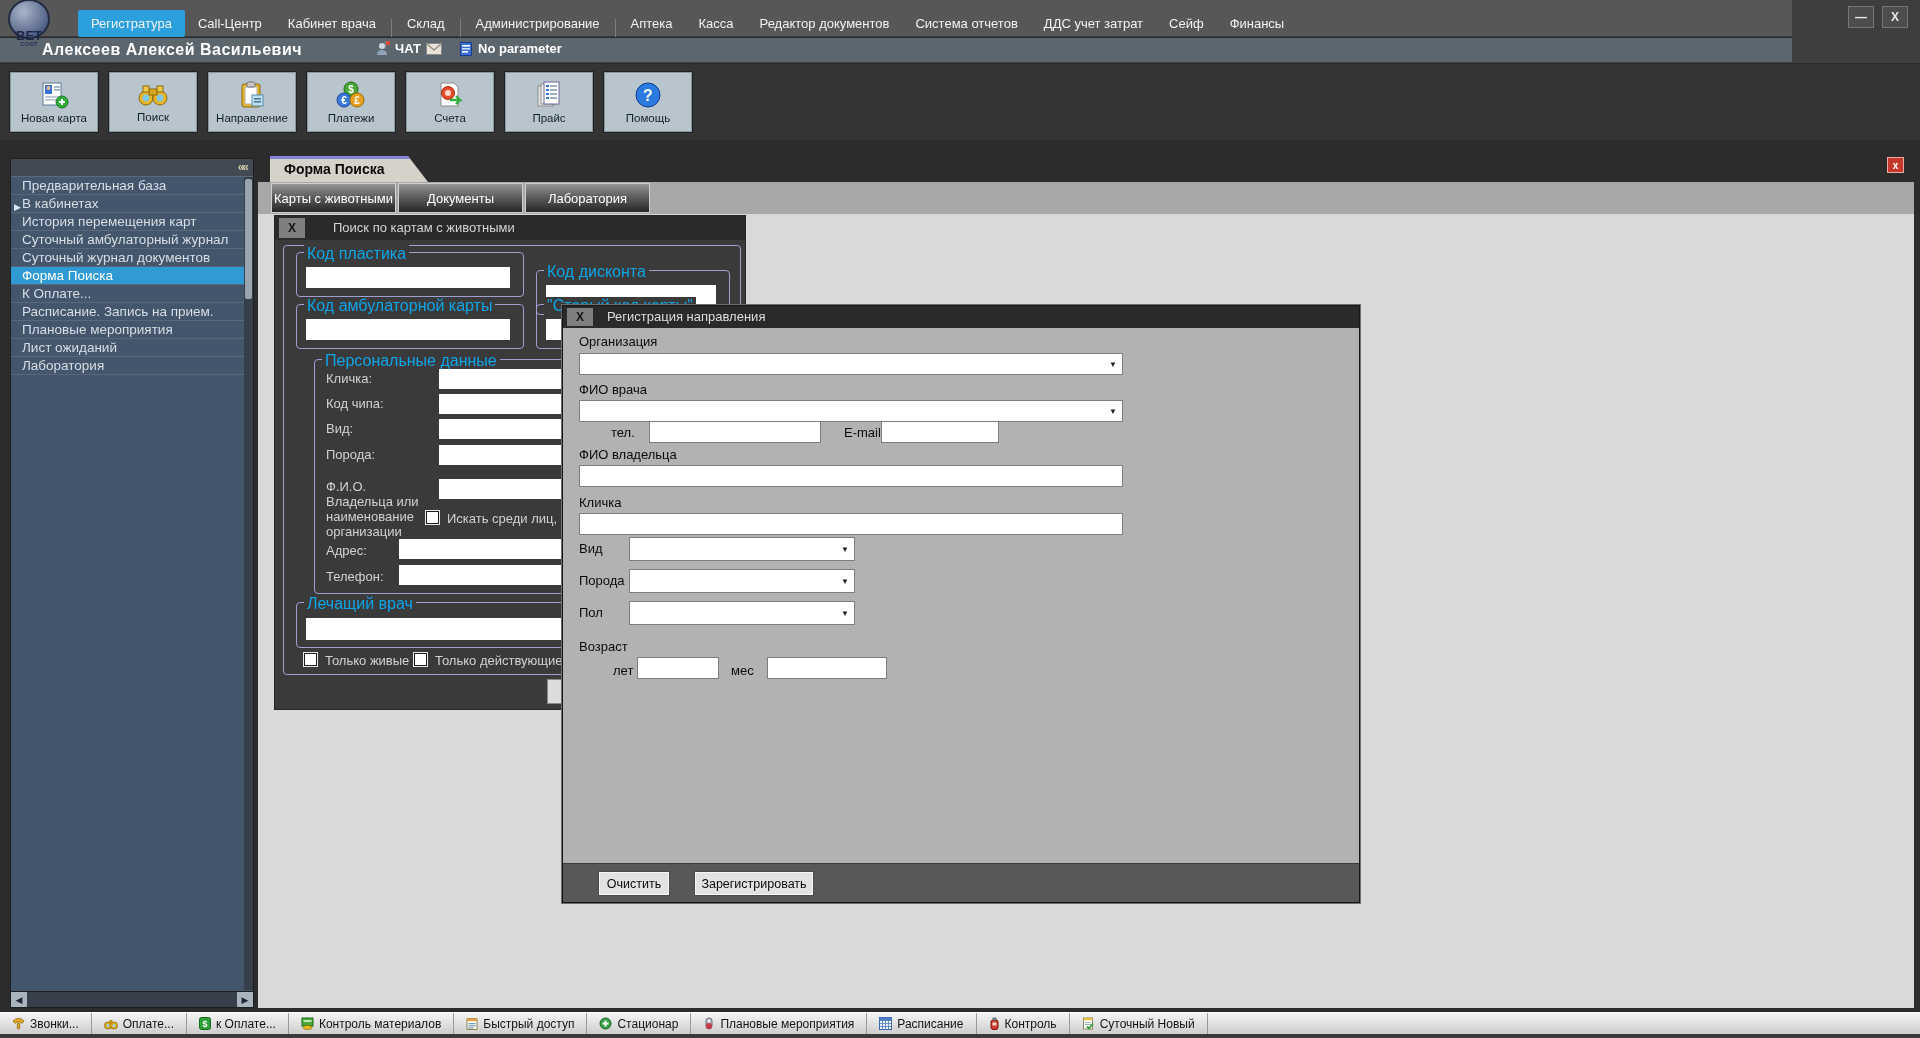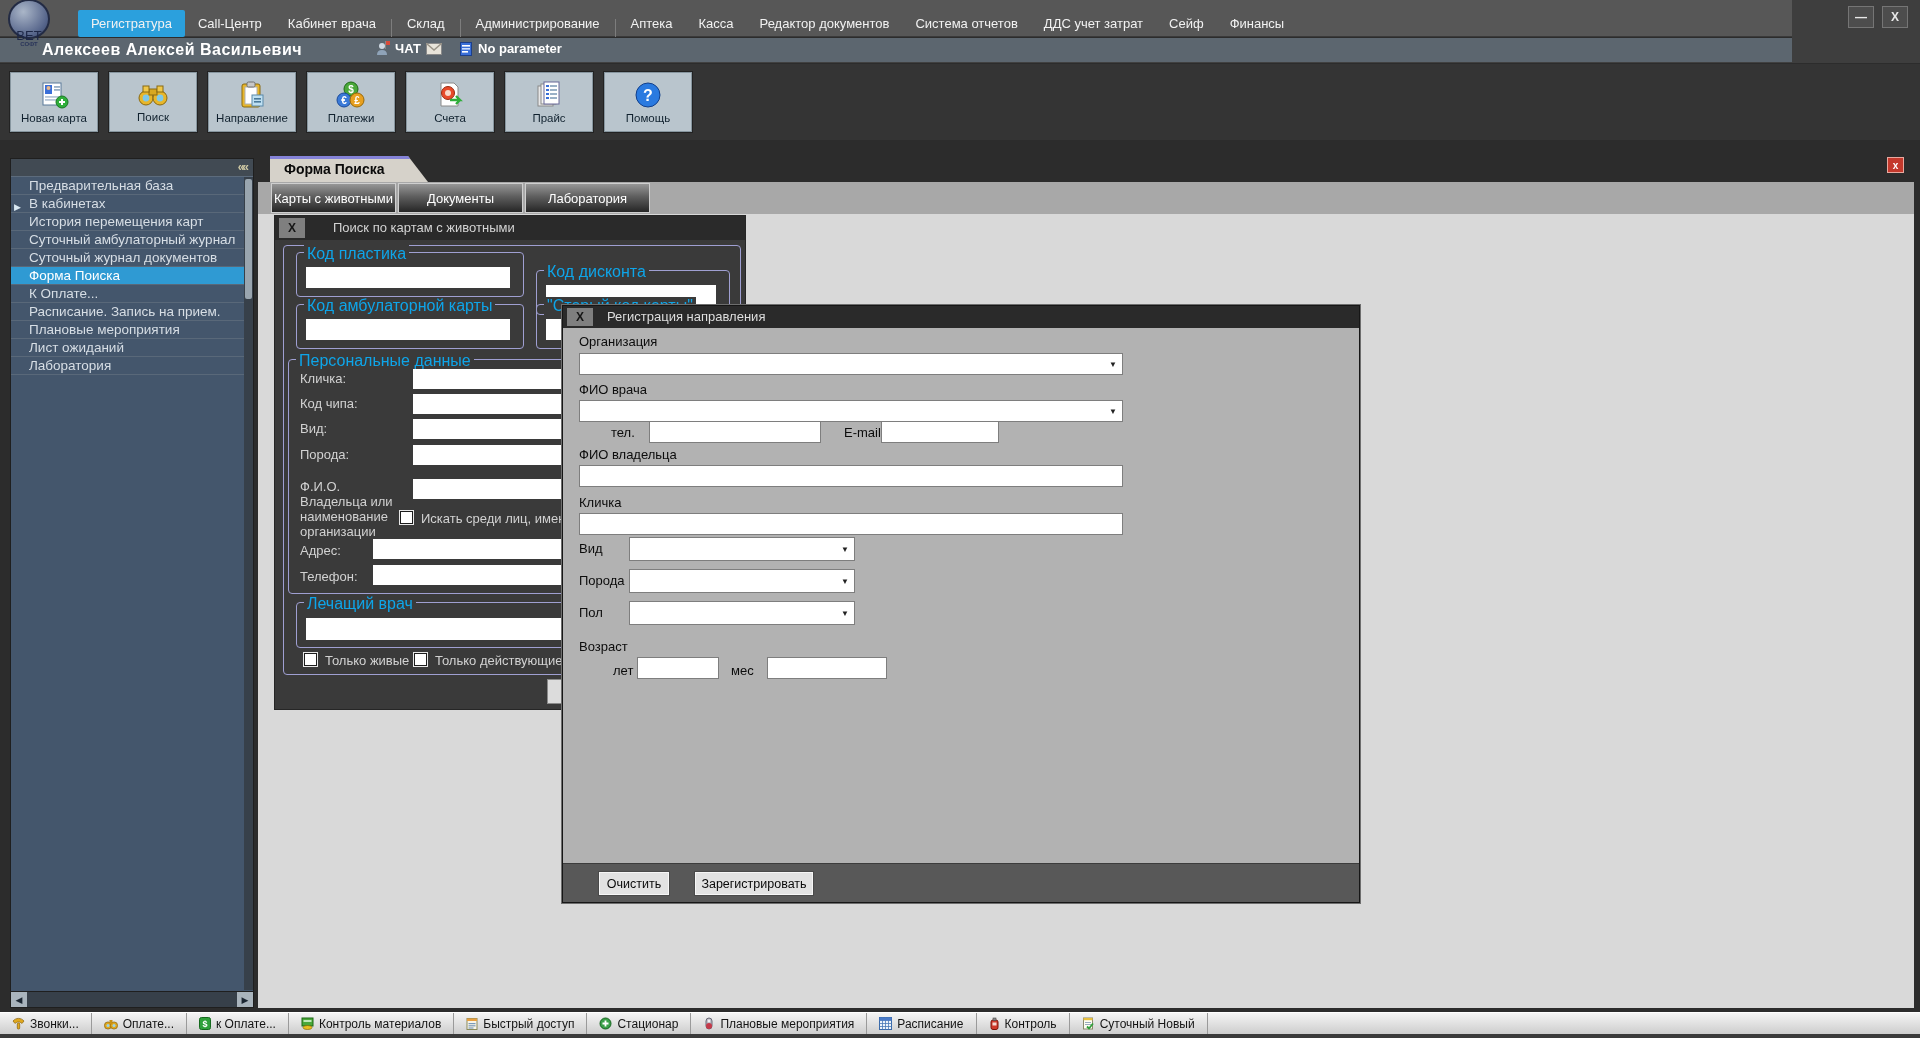--- a/index.html
+++ b/index.html
@@ -5,21 +5,21 @@
   html,body{margin:0;padding:0;background:#222;}
   *{box-sizing:border-box;font-family:"Liberation Sans",sans-serif;}
   .screen{position:relative;width:1920px;height:1038px;background:#2c2c2c;overflow:hidden;}
 
   
   .menubar{position:absolute;left:0;top:0;width:1920px;height:37px;background:#575757;border-bottom:1px solid #3a3a3a;}
   .menubar .darkzone{position:absolute;right:0;top:0;width:128px;height:63px;background:#3e3e3e;}
   .logo{position:absolute;left:8px;top:-1px;width:42px;height:40px;border-radius:50%;
         background:radial-gradient(circle at 35% 30%,#aab6c8,#55648a 70%,#323d5e);
         border:2px solid #232b44;display:flex;flex-direction:column;align-items:center;justify-content:center;z-index:3;}
-  .logo .l1{font-size:13px;font-weight:400;color:#1d2747;line-height:11px;letter-spacing:0;margin-top:39px;}
+  .logo .l1{font-size:13px;font-weight:700;color:#1d2747;line-height:11px;letter-spacing:0;margin-top:39px;}
   .logo .l2{font-size:6px;font-weight:700;color:#2a355a;line-height:7px;}
   .menuitems{position:absolute;left:78px;top:0;height:37px;display:flex;align-items:flex-end;}
   .mi{padding:0 13px;height:27px;display:flex;align-items:center;color:#f2f2f2;font-size:13px;white-space:nowrap;cursor:default;}
   .mi.active{background:#2ba0dd;border-radius:2px;}
   .msep{width:1px;height:18px;background:#7d7d7d;margin:0 2px;}
   .winbtns{position:absolute;right:12px;top:6px;display:flex;gap:8px;z-index:4;}
   .winbtn{width:26px;height:22px;background:#4d4d4d;border:1px solid #757575;color:#e8e8e8;
           font-size:12px;font-weight:bold;display:flex;align-items:center;justify-content:center;line-height:1;}
 
   
@@ -35,21 +35,21 @@
   .tbtn .lbl{font-size:11.5px;color:#10212e;white-space:nowrap;}
 
   
   .main{position:absolute;left:0;top:140px;width:1920px;height:872px;background:#2c2c2c;}
 
   
   .sidebar{position:absolute;left:10px;top:18px;width:244px;height:850px;background:#44566c;border:1px solid #1f1f1f;}
   .sb-head{position:relative;height:18px;background:#414a53;border-bottom:1px solid #5c6b7c;}
   .sb-collapse{position:absolute;right:6px;top:1px;font-size:12px;font-weight:bold;color:#cfc9a4;letter-spacing:-2px;cursor:pointer;}
   .sb-list{list-style:none;margin:0;padding:0;}
-  .sb-item{position:relative;height:18px;line-height:18px;padding-left:18px;font-size:13.5px;color:#d7dee5;
+  .sb-item{position:relative;height:18px;line-height:18px;padding-left:11px;font-size:13.5px;color:#d7dee5;
            border-bottom:1px solid #596879;white-space:nowrap;cursor:pointer;}
   .sb-item.active{background:#2f9ad3;color:#fff;}
   .sb-arrow{position:absolute;left:3px;top:3px;font-size:9px;color:#d9e8f2;}
   .sb-vscroll{position:absolute;right:0;top:18px;width:9px;bottom:17px;background:#37404a;}
   .sb-vthumb{position:absolute;left:1px;top:2px;width:7px;height:120px;background:#99a5af;border-radius:2px;}
   .sb-hscroll{position:absolute;left:0;bottom:0;width:100%;height:16px;background:#37404a;border-top:1px solid #1f1f1f;display:flex;justify-content:space-between;}
   .sb-harrow{width:16px;height:15px;background:#a9b4bd;color:#1c2733;font-size:9px;display:flex;align-items:center;justify-content:center;cursor:pointer;}
 
   
   .tabpage{position:absolute;left:258px;top:12px;width:1656px;height:856px;background:#2c2c2c;}
@@ -302,21 +302,21 @@
             </div>
             <div class="fs" style="left:12px;top:58px;width:228px;height:45px;">
               <span class="lab">Код амбулаторной карты</span>
               <input class="dinp" style="left: 9px; top: 14px; width: 204px; height: 21px;">
             </div>
             <div class="fs" style="left:252px;top:58px;width:194px;height:45px;">
               <span class="lab">"Старый код карты"</span>
               <input class="dinp" style="left: 9px; top: 14px; width: 170px; height: 21px;">
             </div>
 
-            <div class="fs" style="left:4px;top:113px;width:434px;height:235px;">
+            <div class="fs" style="left:30px;top:113px;width:434px;height:235px;">
               <span class="lab">Персональные данные</span>
               <span class="dlabel" style="left:11px;top:11px;">Кличка:</span>
               <input class="dinp" style="left: 124px; top: 9px; width: 296px; height: 20px;">
               <span class="dlabel" style="left:11px;top:36px;">Код чипа:</span>
               <input class="dinp" style="left: 124px; top: 34px; width: 296px; height: 20px;">
               <span class="dlabel" style="left:11px;top:61px;">Вид:</span>
               <input class="dinp" style="left: 124px; top: 59px; width: 296px; height: 20px;">
               <span class="dlabel" style="left:11px;top:87px;">Порода:</span>
               <input class="dinp" style="left: 124px; top: 85px; width: 296px; height: 20px;">
               <span class="dlabel" style="left:11px;top:119px;width:108px;white-space:normal;line-height:15px;">Ф.И.О. Владельца или наименование организации</span>

